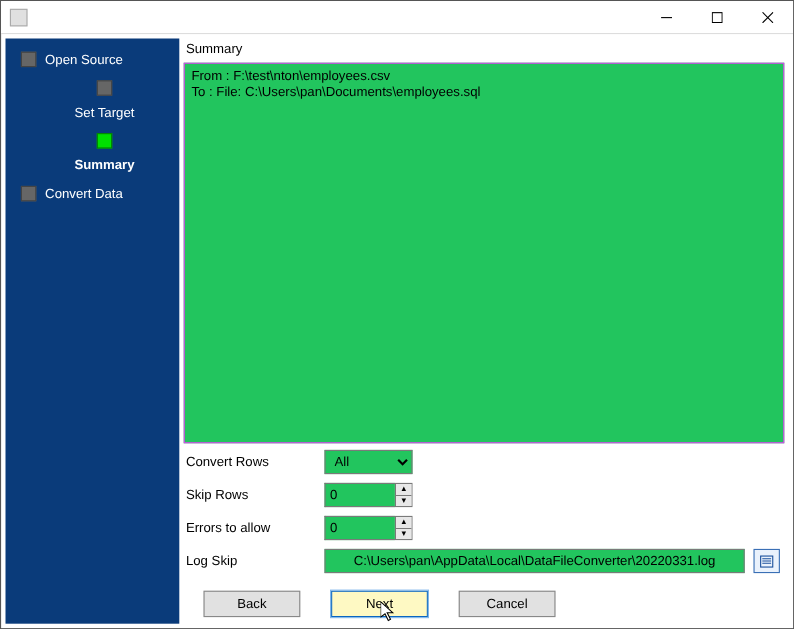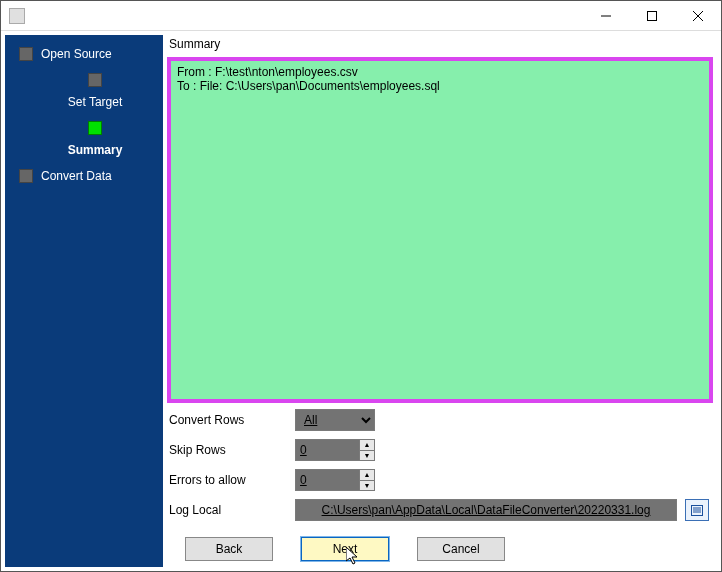--- a/index.html
+++ b/index.html
@@ -69,42 +69,41 @@
   .main {
     flex: 1;
     display: flex;
     flex-direction: column;
     gap: 6px;
     padding-right: 4px;
   }
   .section-label { margin: 2px 0 0 2px; }
   .summary-box {
     flex: 1;
-    border: 4px solid #d946ef;
-    background: #86efac;
+    border: 1px solid #d946ef;
+    background: #22c55e;
     padding: 4px 6px;
     white-space: pre;
     overflow: auto;
   }
   .form-grid {
     display: grid;
     grid-template-columns: 120px 1fr 28px;
     row-gap: 8px;
     column-gap: 8px;
     align-items: center;
   }
   .form-grid label { padding-left: 2px; }
   select, input[type=text] {
     border: 1px solid #7a7a7a;
-    background: #737373;
+    background: #22c55e;
     height: 22px;
     padding: 1px 4px;
     font-family: inherit;
     font-size: 12px;
-    text-decoration: underline;
   }
   select { width: 80px; }
   .numeric {
     display: flex;
     width: 80px;
   }
   .numeric input {
     flex: 1;
     border-right: none;
     min-width: 0;
@@ -241,21 +240,21 @@
         <div class="numeric">
           <input type="text" value="0" style="">
           <div class="spin">
             <div>▲</div>
             <div>▼</div>
           </div>
         </div>
       </div>
       <div></div>
 
-      <label>Log Local</label>
+      <label>Log Skip</label>
       <input class="logfile-input" type="text" value="C:\Users\pan\AppData\Local\DataFileConverter\20220331.log" style="">
       <div class="browse-btn">
         <svg width="14" height="14">
           <rect x="1.5" y="2.5" width="11" height="10" fill="none" stroke="#1a4f9c" stroke-width="1"></rect>
           <line x1="3" y1="5" x2="11" y2="5" stroke="#1a4f9c" stroke-width="1"></line>
           <line x1="3" y1="7" x2="11" y2="7" stroke="#1a4f9c" stroke-width="1"></line>
           <line x1="3" y1="9" x2="11" y2="9" stroke="#1a4f9c" stroke-width="1"></line>
         </svg>
       </div>
     </div>

